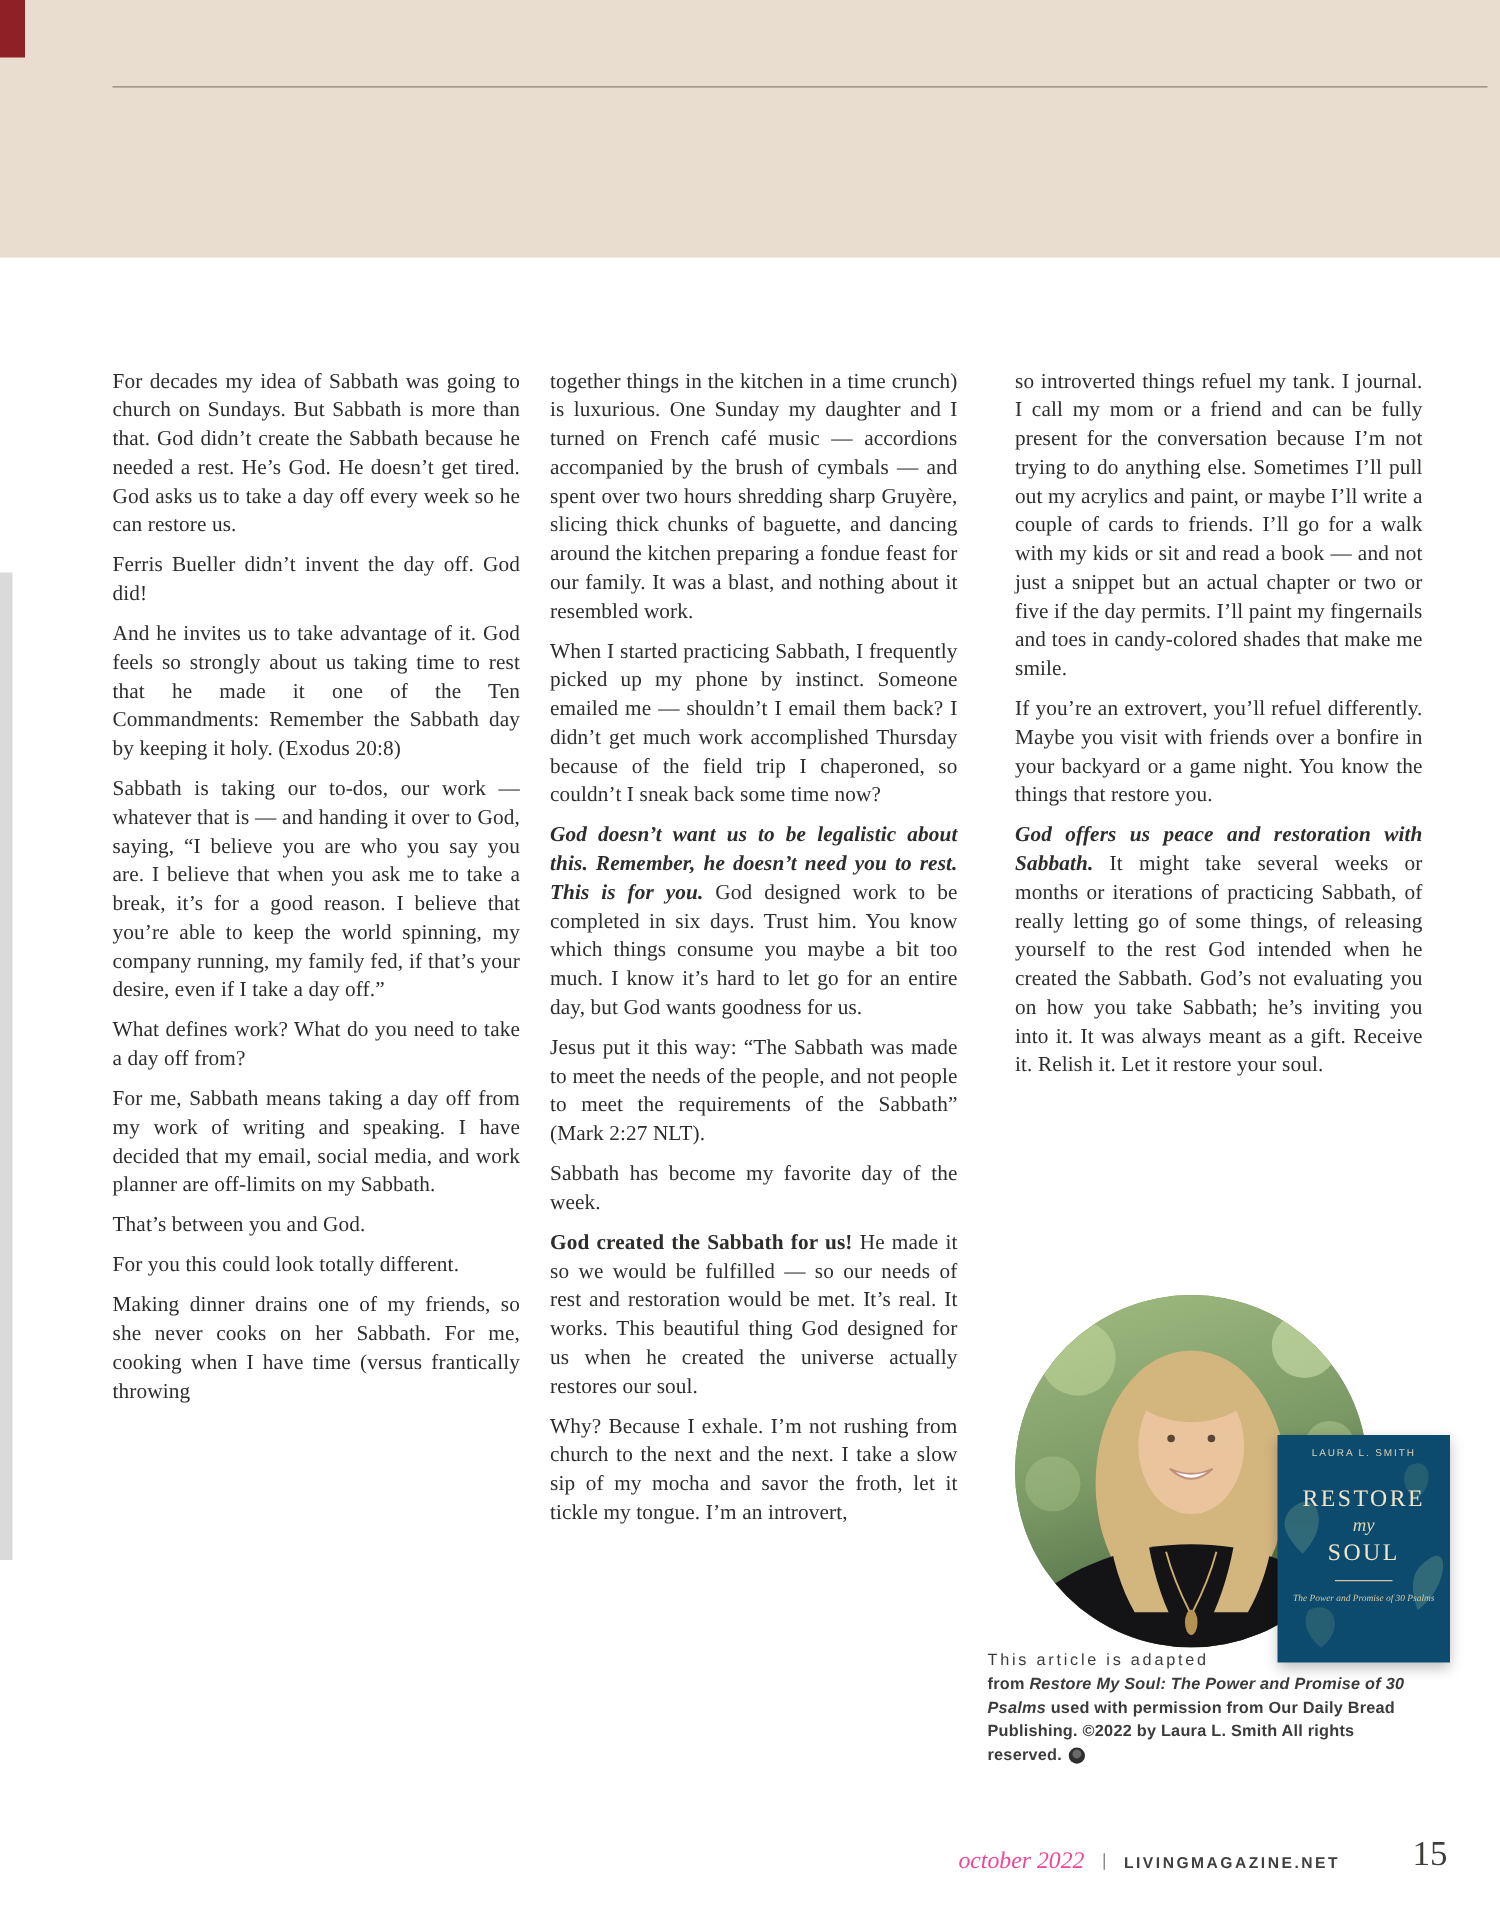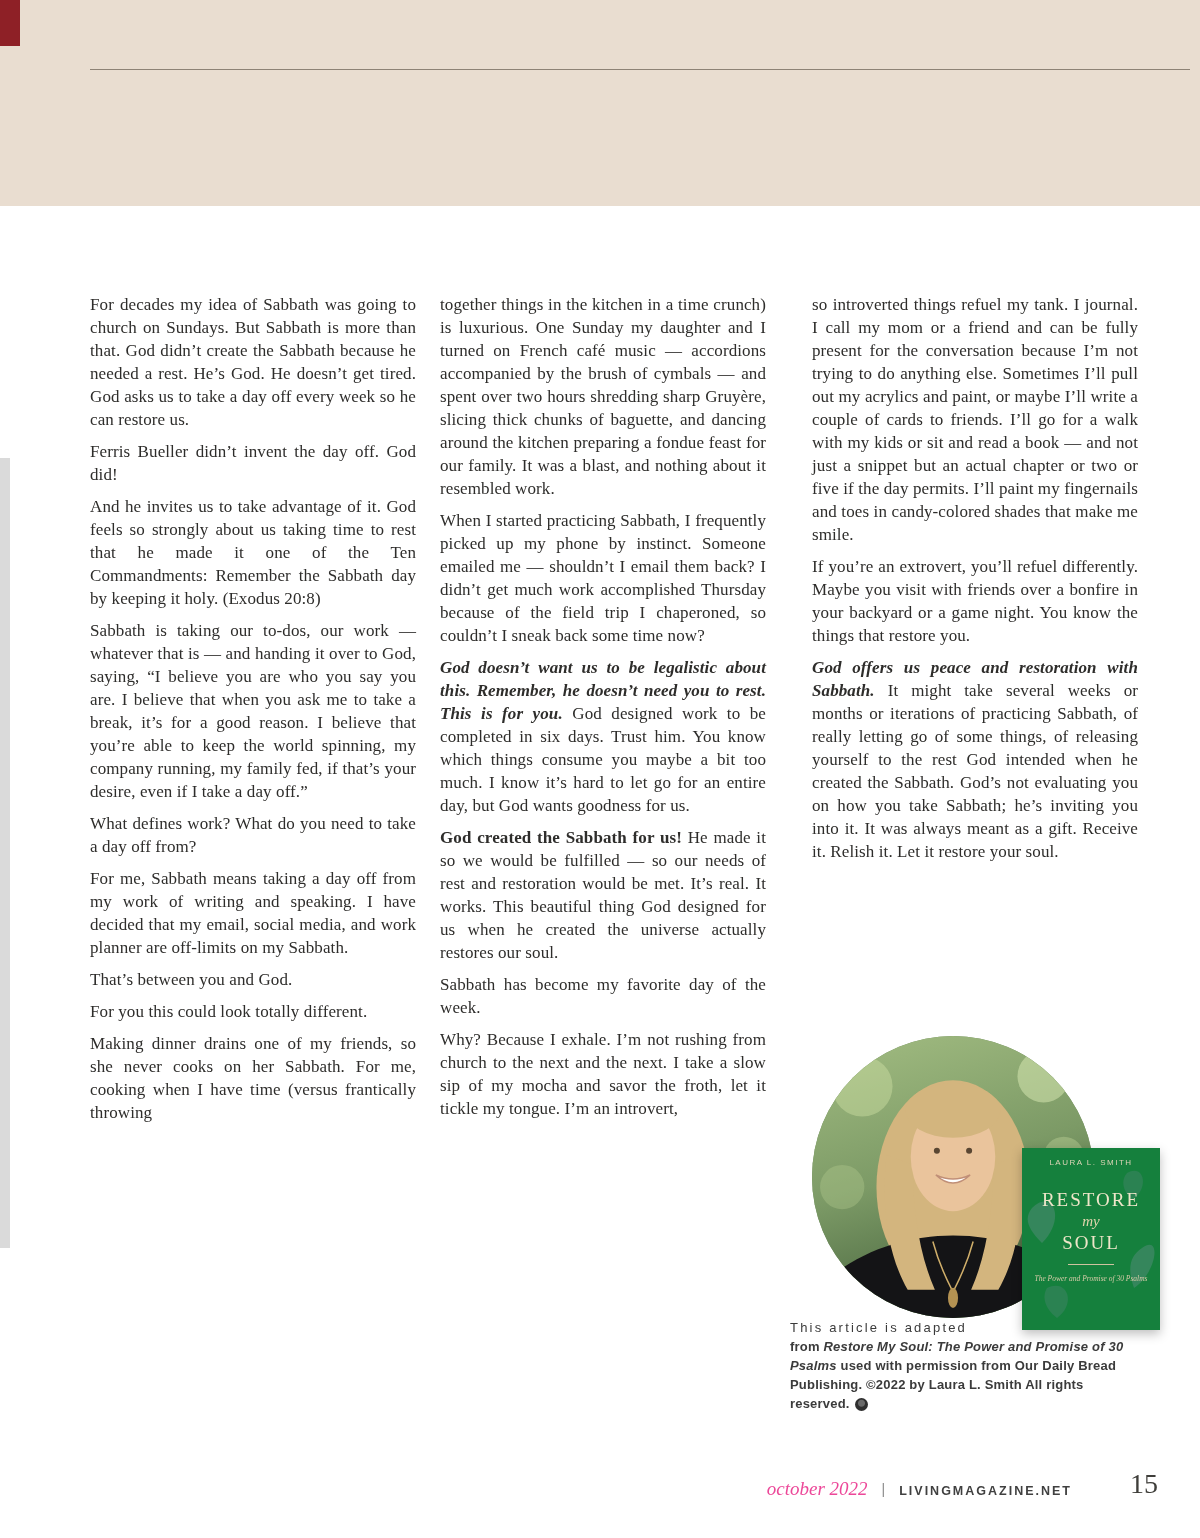--- a/index.html
+++ b/index.html
@@ -25,21 +25,21 @@
   .lead-b  { font-weight:bold; }
 
   .photo-wrap {
     position:absolute; left:812px; top:1036px; width:282px; height:282px;
     border-radius:50%; overflow:hidden; z-index:2; background:#6d8a5c;
   }
   .photo-wrap svg { display:block; width:100%; height:100%; }
 
   .book-cover {
     position:absolute; left:1022px; top:1148px; width:138px; height:182px;
-    background:#15803d; z-index:3; box-shadow:0 4px 10px rgba(0,0,0,.25);
+    background:#0c4a6e; z-index:3; box-shadow:0 4px 10px rgba(0,0,0,.25);
     overflow:hidden;
   }
   .book-decor { position:absolute; inset:0; opacity:.45; }
   .book-text { position:relative; z-index:2; text-align:center; padding-top:10px; color:#ead9b8; }
   .book-author { font-family:"Liberation Sans", sans-serif; font-size:8px; letter-spacing:1.5px; color:#dcd4b6; margin-bottom:22px; }
   .book-t1, .book-t3 { font-family:"Liberation Serif", serif; font-size:19px; letter-spacing:2px; color:#efe6c9; }
   .book-t2 { font-family:"Liberation Serif", serif; font-style:italic; font-size:15px; color:#e3d6ae; margin:2px 0; }
   .book-div { width:46px; height:1px; background:#cfc3a0; margin:10px auto 8px auto; }
   .book-sub { font-family:"Liberation Serif", serif; font-style:italic; font-size:7.5px; color:#d6cba8; line-height:1.5; }
 
@@ -87,22 +87,23 @@
     <p>For me, Sabbath means taking a day off from my work of writing and speaking. I have decided that my email, social media, and work planner are off-limits on my Sabbath.</p>
     <p>That’s between you and God.</p>
     <p>For you this could look totally different.</p>
     <p>Making dinner drains one of my friends, so she never cooks on her Sabbath. For me, cooking when I have time (versus frantically throwing</p>
   </div>
 
   <div class="col col2">
     <p>together things in the kitchen in a time crunch) is luxurious. One Sunday my daughter and I turned on French café music — accordions accompanied by the brush of cymbals — and spent over two hours shredding sharp Gruyère, slicing thick chunks of baguette, and dancing around the kitchen preparing a fondue feast for our family. It was a blast, and nothing about it resembled work.</p>
     <p>When I started practicing Sabbath, I frequently picked up my phone by instinct. Someone emailed me — shouldn’t I email them back? I didn’t get much work accomplished Thursday because of the field trip I chaperoned, so couldn’t I sneak back some time now?</p>
     <p><span class="lead-bi">God doesn’t want us to be legalistic about this. Remember, he doesn’t need you to rest. This is for you.</span><span> God designed work to be completed in six days. Trust him. You know which things consume you maybe a bit too much. I know it’s hard to let go for an entire day, but God wants goodness for us.</span></p>
+    <p>Jesus put it this way: “The Sabbath was made to meet the needs of the people, and not people to meet the requirements of the Sabbath” (Mark 2:27 NLT).</p>
+    <p>Sabbath has become my favorite day of the week.</p>
     <p><span class="lead-b">God created the Sabbath for us!</span><span> He made it so we would be fulfilled — so our needs of rest and restoration would be met. It’s real. It works. This beautiful thing God designed for us when he created the universe actually restores our soul.</span></p>
-    <p>Sabbath has become my favorite day of the week.</p>
     <p>Why? Because I exhale. I’m not rushing from church to the next and the next. I take a slow sip of my mocha and savor the froth, let it tickle my tongue. I’m an introvert,</p>
   </div>
 
   <div class="col col3">
     <p>so introverted things refuel my tank. I journal. I call my mom or a friend and can be fully present for the conversation because I’m not trying to do anything else. Sometimes I’ll pull out my acrylics and paint, or maybe I’ll write a couple of cards to friends. I’ll go for a walk with my kids or sit and read a book — and not just a snippet but an actual chapter or two or five if the day permits. I’ll paint my fingernails and toes in candy-colored shades that make me smile.</p>
     <p>If you’re an extrovert, you’ll refuel differently. Maybe you visit with friends over a bonfire in your backyard or a game night. You know the things that restore you.</p>
     <p><span class="lead-bi">God offers us peace and restoration with Sabbath.</span><span> It might take several weeks or months or iterations of practicing Sabbath, of really letting go of some things, of releasing yourself to the rest God intended when he created the Sabbath. God’s not evaluating you on how you take Sabbath; he’s inviting you into it. It was always meant as a gift. Receive it. Relish it. Let it restore your soul.</span></p>
   </div>
 
   <div class="photo-wrap">

